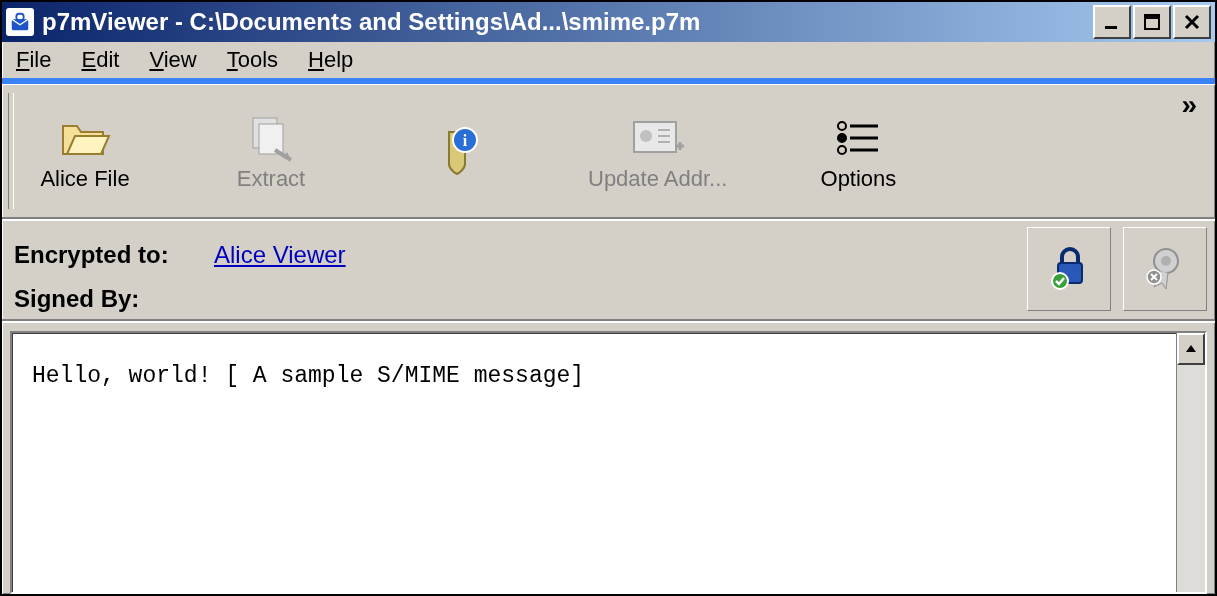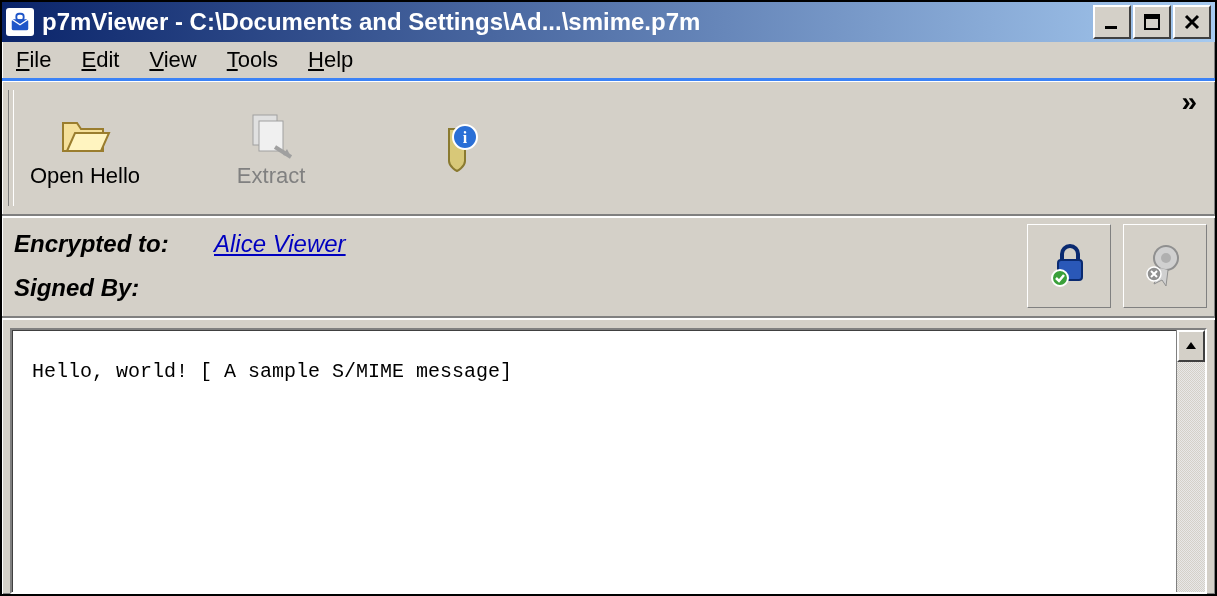--- a/index.html
+++ b/index.html
@@ -51,21 +51,21 @@
   }
   .winbtn svg { width: 18px; height: 18px; }
   
   .menubar {
     height: 36px;
     display: flex;
     align-items: center;
     padding: 0 8px;
     gap: 18px;
     font-size: 22px;
-    border-bottom: 3px solid #3b82f6;
+    border-bottom: 6px solid #3b82f6;
     box-shadow: 0 1px 0 #fff;
   }
   .menuitem { padding: 2px 6px; }
   .mn-u { text-decoration: underline; }
   
   .toolbar {
     height: 124px;
     display: flex;
     align-items: center;
     padding: 4px 10px 4px 20px;
@@ -100,21 +100,21 @@
   
   .infopanel {
     display: flex;
     align-items: stretch;
     padding: 6px 8px 6px 12px;
     font-size: 24px;
     border-bottom: 2px solid #808080;
     box-shadow: 0 2px 0 #fff;
   }
   .infocols { flex: 1; }
-  .inforow { display: flex; align-items: center; height: 44px; font-style: italic; }
+  .inforow { display: flex; align-items: flex-end; height: 44px; }
   .infolabel { width: 200px; font-weight: bold; }
   .infoval-link { color: #0000c0; text-decoration: underline; }
   .status-icons { display: flex; gap: 12px; align-items: center; }
   .status-btn {
     width: 82px; height: 82px;
     border: 1px solid;
     border-color: #fff #808080 #808080 #fff;
     display: flex; align-items: center; justify-content: center;
     background: #d4d0c8;
   }
@@ -126,21 +126,21 @@
     border: 2px solid;
     border-color: #808080 #fff #fff #808080;
     box-shadow: inset 1px 1px 0 #404040;
     background: #fff;
     min-height: 0;
   }
   .content {
     flex: 1;
     padding: 30px 20px;
     font-family: "Courier New", monospace;
-    font-size: 20px;
+    font-size: 23px;
     overflow: auto;
   }
   .scrollbar {
     width: 28px;
     background: #d4d0c8;
     display: flex; flex-direction: column;
     border-left: 1px solid #808080;
   }
   .sb-btn {
     height: 28px;
@@ -196,21 +196,21 @@
   <div class="toolbar">
     <div class="tb-vsep"></div>
 
     <div class="tb-btn">
       <span class="tb-icon">
         <svg width="52" height="44" viewBox="0 0 52 44">
             <path d="M4 10h14l4 6h22v22H4z" fill="#f5e09a" stroke="#9a7d2e" stroke-width="2"></path>
             <path d="M8 38l8-18h34l-8 18z" fill="#fff4c0" stroke="#9a7d2e" stroke-width="2"></path>
           </svg>
       </span>
-      <span>Open Hello</span>
+      <span>Alice File</span>
     </div>
 
     <div class="tb-btn disabled">
       <span class="tb-icon">
         <svg width="52" height="48" viewBox="0 0 52 48">
             <rect x="8" y="4" width="24" height="30" fill="#e0e0e0" stroke="#a0a0a0"></rect>
             <rect x="14" y="10" width="24" height="30" fill="#f0f0f0" stroke="#a0a0a0"></rect>
             <path d="M30 36 L46 46" stroke="#a0a0a0" stroke-width="4"></path>
             <polygon points="46,46 38,44 42,38" fill="#a0a0a0"></polygon>
           </svg>
@@ -221,21 +221,47 @@
     <div class="tb-btn">
       <span class="tb-icon">
         <svg width="52" height="50" viewBox="0 0 52 50">
             <path d="M18 6 L34 6 L34 38 C34 44 26 48 26 48 C26 48 18 44 18 38 Z" fill="#d8c878" stroke="#8a7a30" stroke-width="2"></path>
             <circle cx="34" cy="14" r="12" fill="#2a6fd6" stroke="#fff" stroke-width="2"></circle>
             <text x="34" y="20" font-size="16" font-weight="bold" fill="#fff" text-anchor="middle" font-family="Georgia">i</text>
           </svg>
       </span>
     </div>
 
-
+    <div class="tb-btn disabled">
+      <span class="tb-icon">
+        <svg width="56" height="44" viewBox="0 0 56 44">
+            <rect x="4" y="6" width="42" height="30" fill="#e8e8e8" stroke="#a0a0a0" stroke-width="2"></rect>
+            <circle cx="16" cy="20" r="6" fill="#c0c0c0"></circle>
+            <line x1="28" y1="14" x2="40" y2="14" stroke="#b0b0b0" stroke-width="2"></line>
+            <line x1="28" y1="20" x2="40" y2="20" stroke="#b0b0b0" stroke-width="2"></line>
+            <line x1="28" y1="26" x2="40" y2="26" stroke="#b0b0b0" stroke-width="2"></line>
+            <path d="M46 30 h8 M50 26 v8" stroke="#a0a0a0" stroke-width="3"></path>
+          </svg>
+      </span>
+      <span>Update Addr...</span>
+    </div>
+
+    <div class="tb-btn">
+      <span class="tb-icon">
+        <svg width="48" height="44" viewBox="0 0 48 44">
+            <circle cx="8" cy="10" r="4" fill="none" stroke="#000" stroke-width="2"></circle>
+            <line x1="16" y1="10" x2="44" y2="10" stroke="#000" stroke-width="3"></line>
+            <circle cx="8" cy="22" r="4" fill="#000" stroke="#000" stroke-width="2"></circle>
+            <line x1="16" y1="22" x2="44" y2="22" stroke="#000" stroke-width="3"></line>
+            <circle cx="8" cy="34" r="4" fill="none" stroke="#000" stroke-width="2"></circle>
+            <line x1="16" y1="34" x2="44" y2="34" stroke="#000" stroke-width="3"></line>
+          </svg>
+      </span>
+      <span>Options</span>
+    </div>
 
     <span class="tb-overflow">»</span>
   </div>
 
   <div class="infopanel">
     <div class="infocols">
       <div class="inforow">
         <span class="infolabel">Encrypted to:</span>
         <a class="infoval-link">Alice Viewer</a>
       </div>

